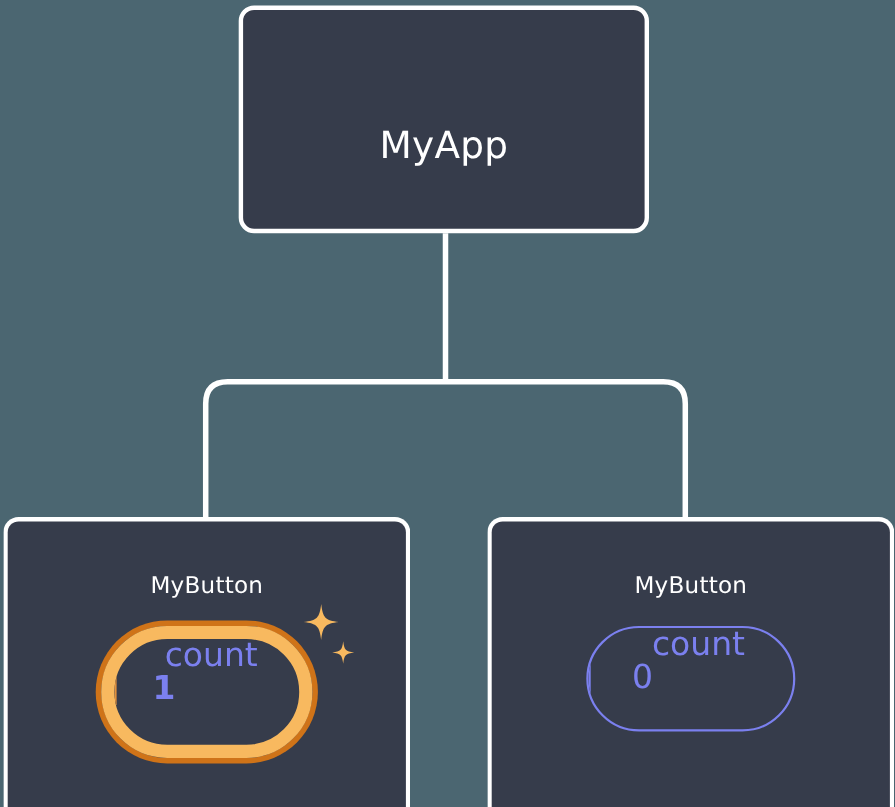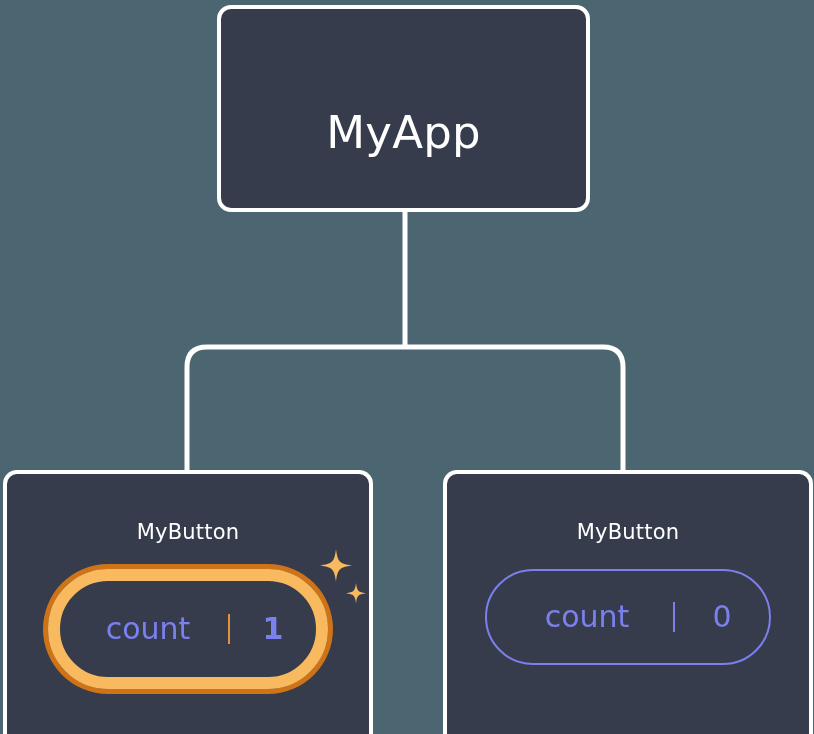--- a/index.html
+++ b/index.html
@@ -44,21 +44,21 @@
 
   
   #node-root {
     left: 217px;
     top: 5px;
     width: 373px;
     height: 207px;
     justify-content: center;
   }
   #node-root .node-title {
-    font-size: 45px;
+    font-size: 34px;
   }
 
   
   #node-child-left {
     left: 3px;
     top: 470px;
     width: 370px;
     height: 264px;
     border-bottom: none;
     border-bottom-left-radius: 0;
@@ -89,25 +89,26 @@
     position: relative;
     margin-top: 26px;
     display: flex;
     align-items: center;
     justify-content: center;
   }
 
   .pill {
     box-sizing: border-box;
     display: flex;
-    align-items: center;
+    align-items: flex-start;
     height: 96px;
     border-radius: 48px;
     border: 2px solid #7b80ef;
     overflow: hidden;
+    flex-direction: column;
   }
   .pill .pill-key,
   .pill .pill-val {
     display: flex;
     align-items: center;
     justify-content: center;
     color: #7b80ef;
     font-size: 30px;
     line-height: 1;
     user-select: none;

